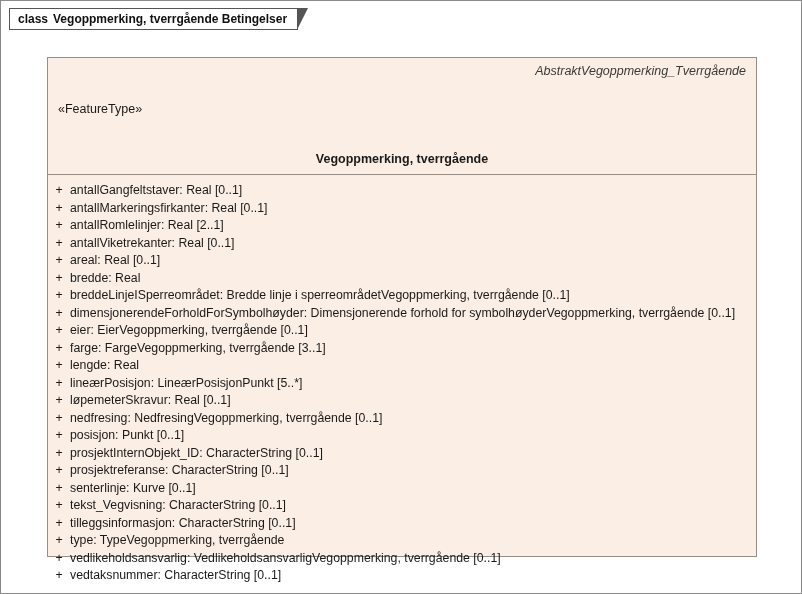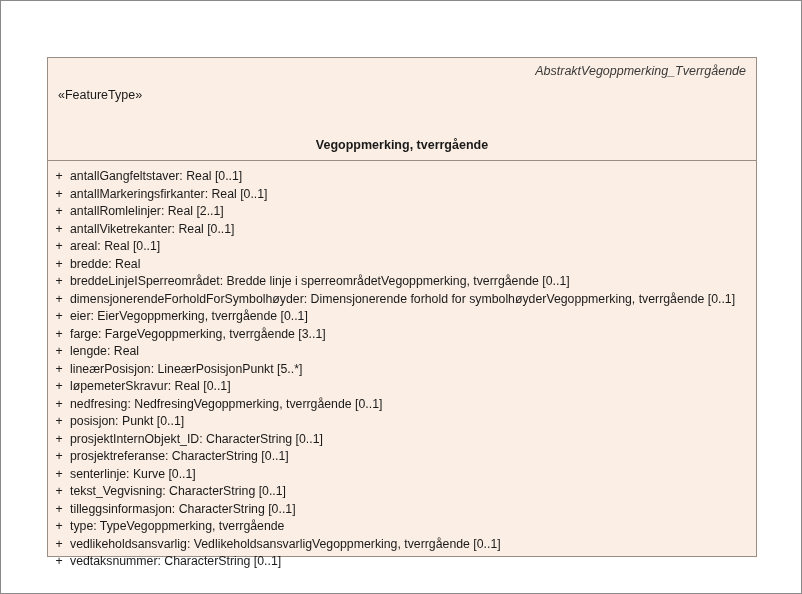--- a/index.html
+++ b/index.html
@@ -72,21 +72,21 @@
   .class-header {
     padding: 6px 10px 7px 10px;
     border-bottom: 1px solid #9a8d84;
     box-sizing: border-box;
   }
   .pkg-name {
     text-align: right;
     font-style: italic;
     font-size: 12.5px;
     color: #3a3a3a;
-    margin-bottom: 10px;
+    margin-bottom: 24px;
   }
   .stereotype {
     font-size: 12.5px;
     color: #1a1a1a;
     margin-bottom: 2px;
   }
   .class-name {
     text-align: center;
     font-size: 12.5px;
     font-weight: bold;
@@ -117,20 +117,25 @@
   .attr-text {
     flex: 1 1 auto;
     overflow: hidden;
   }
 </style>
 </head>
 <body>
 
 <div class="canvas">
 
+  <div class="frame-tab">
+    <span class="frame-tab-inner">
+      <span class="kw">class</span><span class="ttl">Vegoppmerking, tverrgående Betingelser</span>
+    </span>
+  </div>
 
   <div class="class-box">
     <div class="class-header">
       <div class="pkg-name">AbstraktVegoppmerking_Tverrgående</div>
       <div class="stereotype">«FeatureType»</div>
       <div class="class-name">Vegoppmerking, tverrgående</div>
     </div>
     <ul class="attr-list" id="attr-list">
         <li class="attr-row">
           <span class="attr-vis">+</span>

